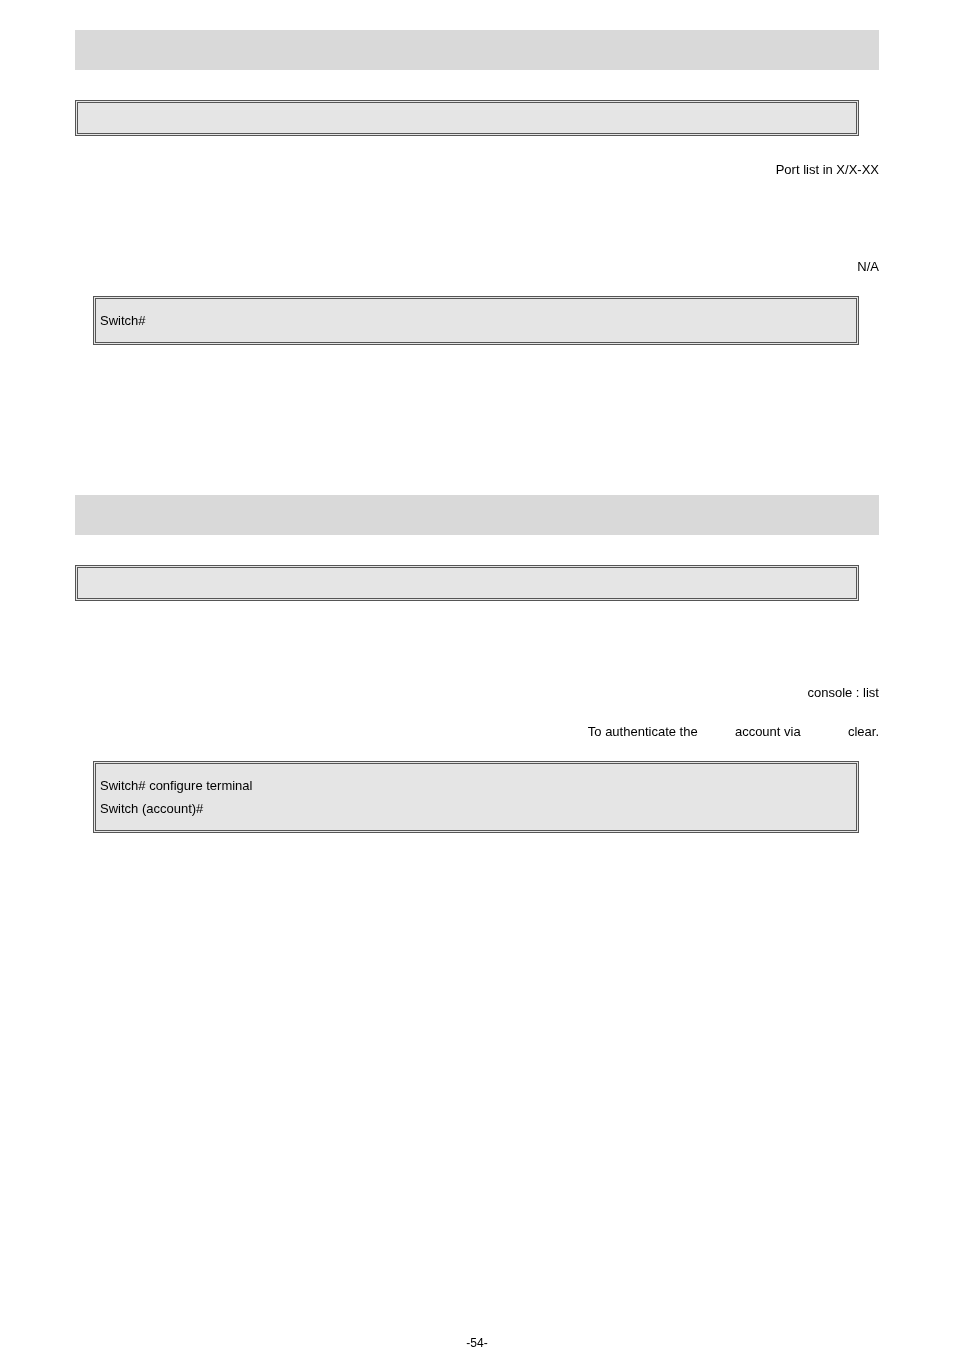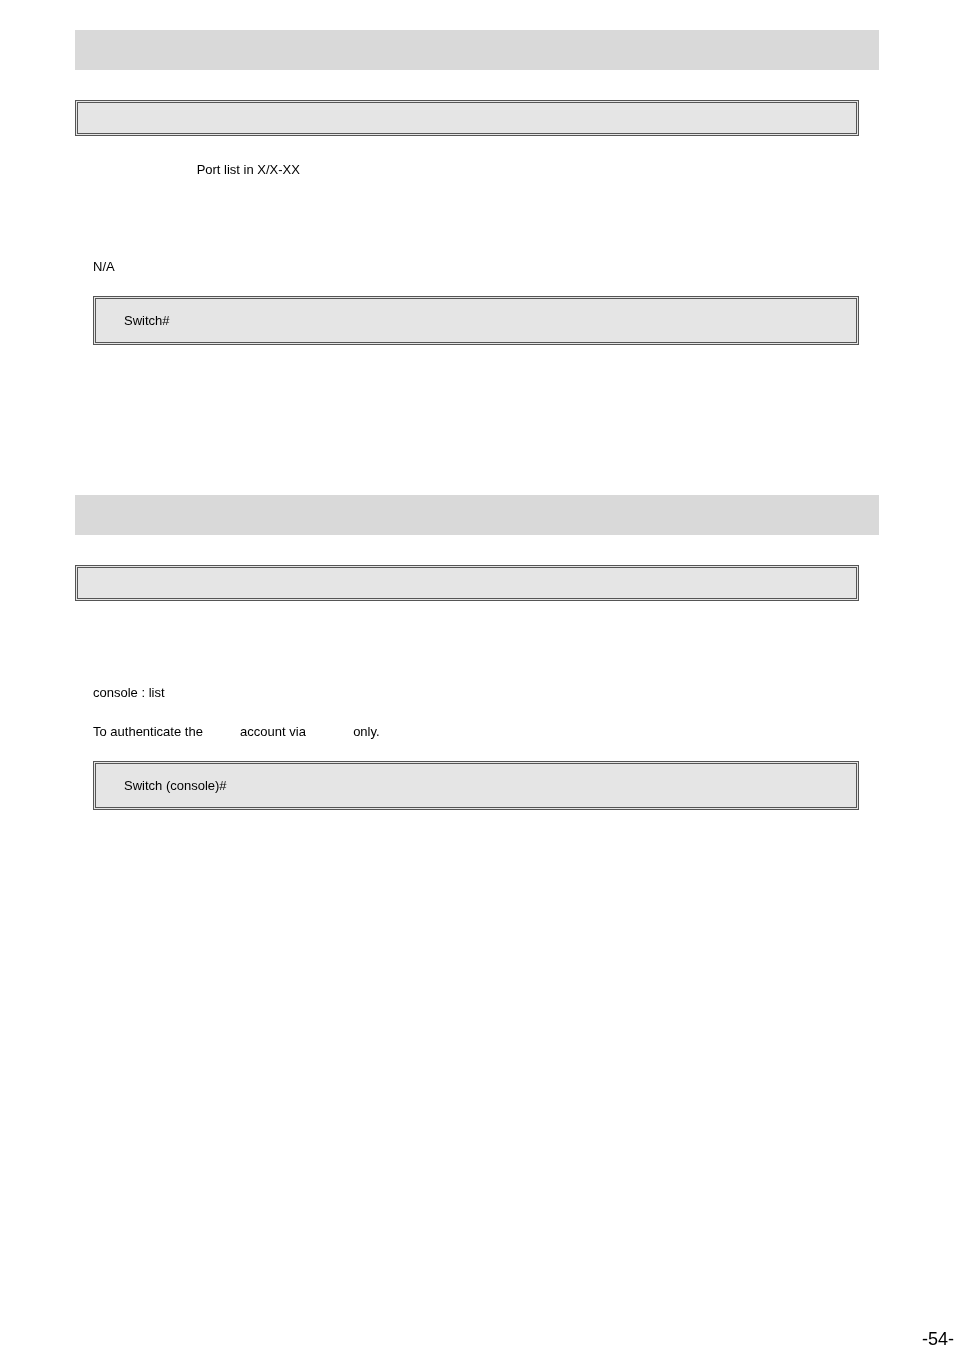--- a/index.html
+++ b/index.html
@@ -24,39 +24,40 @@
   }
   .cmdbox {
     border: 3px double #555;
     background: #e5e5e5;
     height: 30px;
     margin: 0 20px 24px 0;
   }
   .line {
     margin: 18px 0 18px 18px;
     line-height: 1.6;
+    text-align: right;
   }
   .indent {
     display: inline-block;
     width: 100px;
   }
   .examplebox {
     border: 3px double #555;
     background: #e5e5e5;
     margin: 0 20px 0 18px;
-    padding: 10px 28px;
+    padding: 10px 4px;
     line-height: 1.8;
   }
   .footer {
-    text-align: right;
+    text-align: center;
     position: absolute;
     bottom: 30px;
     width: 100%;
     left: 0;
-    font-size: 18px;
+    font-size: 12px;
   }
   .sp40 { height: 40px; }
   .sp60 { height: 60px; }
 </style>
 </head>
 <body>
 
 <div class="page">
 
   <div class="greybar"></div>
@@ -91,23 +92,24 @@
 
   <div class="line">
     <span>console : list</span>
   </div>
 
   <div class="line">
     <span>To authenticate the</span>
     <span style="display:inline-block;width:30px;"></span>
     <span>account via</span>
     <span style="display:inline-block;width:40px;"></span>
-    <span>only.</span>
+    <span>clear.</span>
   </div>
 
 
   <div class="examplebox">
-    <div>Switch (console)#</div>
+    <div>Switch# configure terminal</div>
+    <div>Switch (account)#</div>
   </div>
 
   <div class="footer">-54-</div>
 
 </div>
 
 </body></html>

